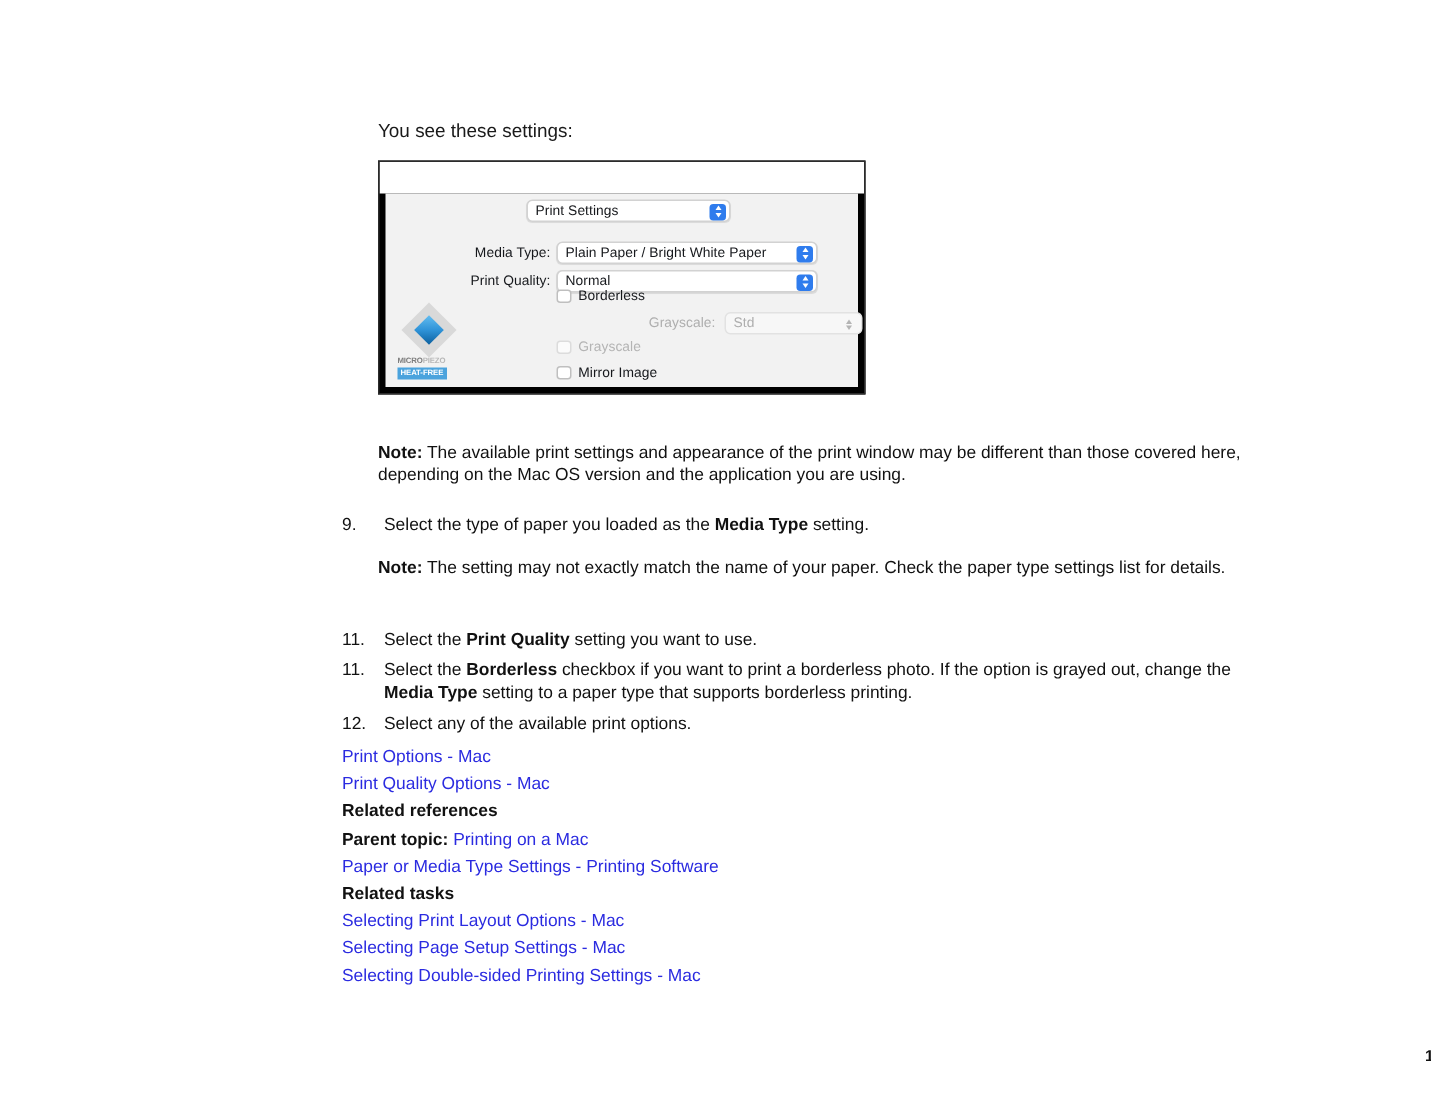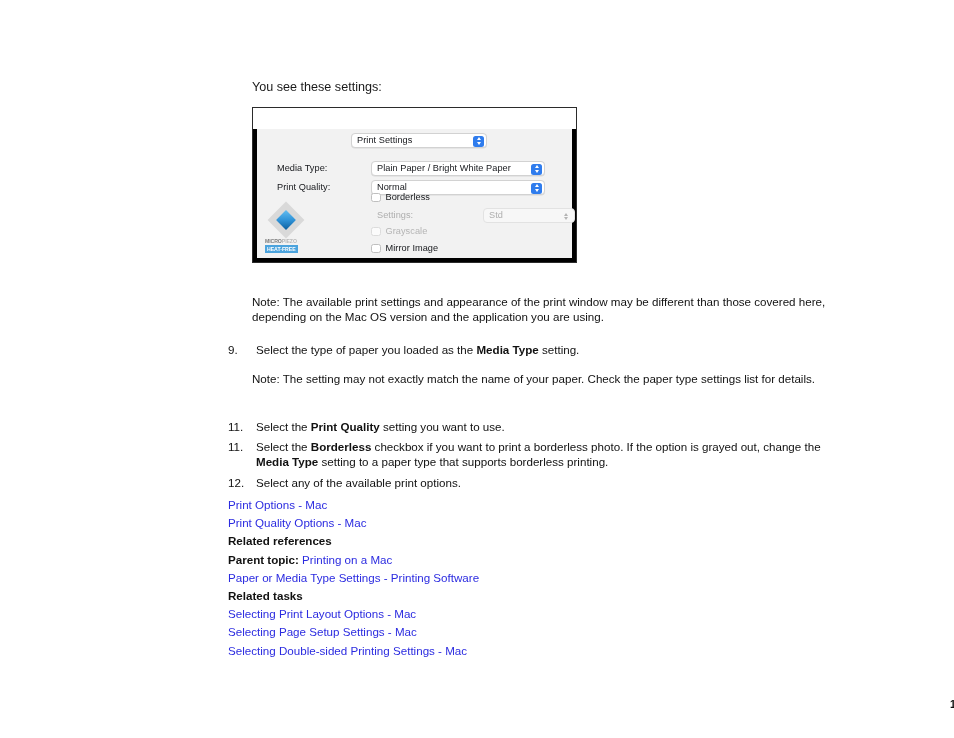--- a/index.html
+++ b/index.html
@@ -119,21 +119,21 @@
   #popup-print-quality {
     left: 114px;
     top: 51px;
     width: 174px;
   }
 
   .fieldlabel {
     position: absolute;
     font-size: 9.2px;
     color: #16181c;
-    text-align: left;
+    text-align: right;
     line-height: 15px;
     white-space: nowrap;
     letter-spacing: 0.05px;
   }
   #label-media-type  { left: 20px; top: 32px; width: 90px; }
   #label-print-quality { left: 20px; top: 51px; width: 90px; }
 
   
   .popup.disabled {
     background: #f7f7f7;
@@ -238,21 +238,21 @@
     white-space: nowrap;
   }
 
   
   .note-block {
     position: absolute;
     font-size: 11.6px;
     line-height: 14.6px;
     color: #111111;
   }
-  .note-block b { font-weight: normal; }
+  .note-block b { font-weight: bold; }
 
   #note-1 { left: 239px; top: 277px; width: 580px; }
 
   .listitem {
     position: absolute;
     font-size: 11.6px;
     line-height: 15px;
     color: #111111;
   }
   .listitem .num {
@@ -342,21 +342,21 @@
           <span class="ar up"></span>
             <span class="ar down"></span>
         </span>
       </div>
 
       <div class="checkrow" id="check-borderless">
         <span class="cbox"></span>
         <span class="cb-label">Borderless</span>
       </div>
 
-      <div class="fieldlabel" id="label-expansion">Settings:</div>
+      <div class="fieldlabel" id="label-expansion">Grayscale:</div>
       <div class="popup disabled" id="popup-expansion">
         <span class="popup-label">Std</span>
         <span class="stepper plain">
           <span class="ar up"></span>
             <span class="ar down"></span>
         </span>
       </div>
 
       <div class="checkrow disabled" id="check-grayscale">
         <span class="cbox"></span>

